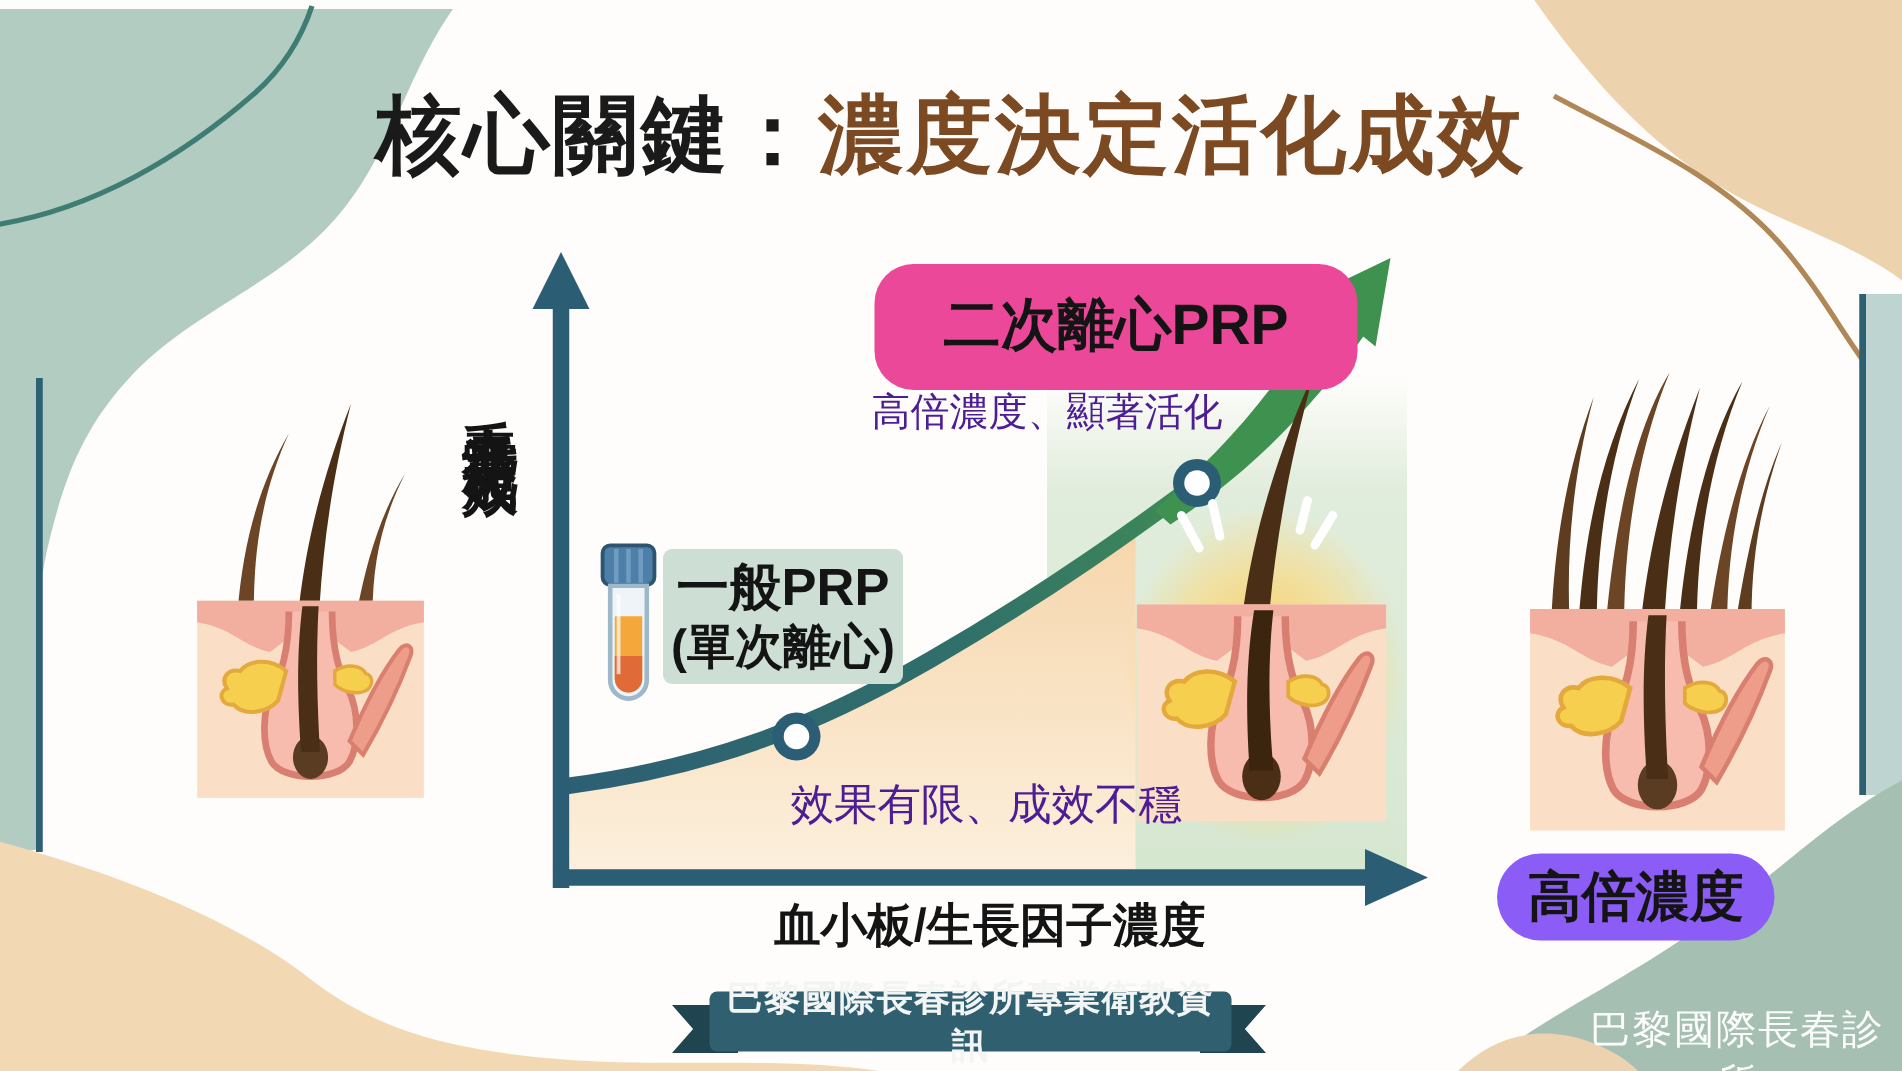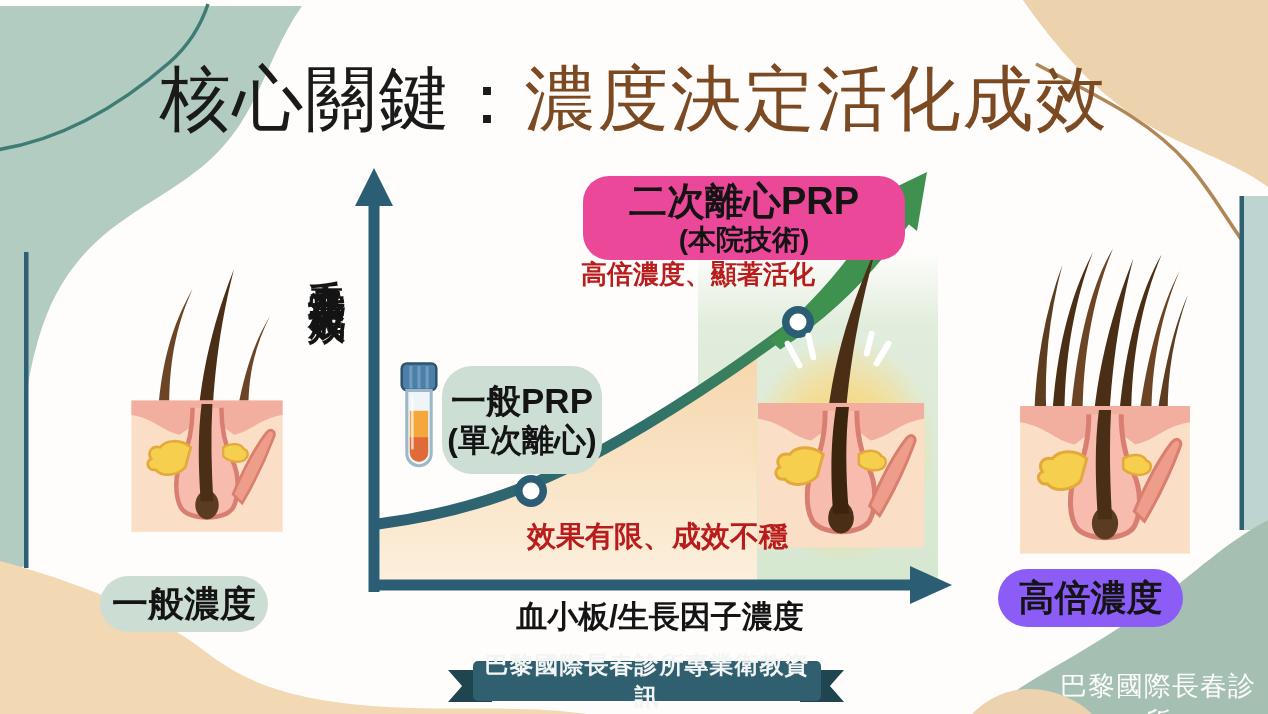--- a/index.html
+++ b/index.html
@@ -2,37 +2,37 @@
 <html><head>
 <meta charset="utf-8">
 <style>
   html,body{margin:0;padding:0;background:#ffffff;}
   body{font-family:"Liberation Sans","DejaVu Sans",sans-serif;}
   #stage{position:relative;width:1268px;height:714px;overflow:hidden;background:#fefdfb;}
   .abs{position:absolute;}
   .ctr{display:flex;align-items:center;justify-content:center;text-align:center;}
 
   
-  .title{left:0;top:52px;width:100%;font-size:71px;font-weight:400;letter-spacing:2px;white-space:nowrap;}
+  .title{left:0;top:52px;width:100%;font-size:57px;font-weight:700;letter-spacing:2px;white-space:nowrap;}
   .title .black{color:#1a1a1a;}
   .title .brown{color:#7c4a22;}
 
   
   .ylabel{left:308px;top:250px;writing-mode:vertical-rl;text-orientation:upright;font-size:37px;font-weight:900;color:#141414;letter-spacing:6px;line-height:1;}
   .xlabel{left:430px;top:596px;width:460px;font-size:31px;font-weight:900;color:#141414;}
 
   
   .badge{border-radius:26px;font-weight:900;color:#141414;flex-direction:column;line-height:1.15;}
   .badge-secondary{left:583px;top:176px;width:322px;height:84px;background:#ec4899;}
   .badge-secondary .l1{font-size:38px;}
   .badge-secondary .l2{font-size:28px;}
-  .badge-primary{left:442px;top:366px;width:160px;height:108px;background:#cddfd5;border-radius:30px;}
+  .badge-primary{left:442px;top:366px;width:160px;height:90px;background:#cddfd5;border-radius:6px;}
   .badge-primary .l1{font-size:35px;}
   .badge-primary .l2{font-size:32px;}
-  .note{font-weight:700;color:#b91c1c;white-space:nowrap;}
+  .note{font-weight:400;color:#4c1d95;white-space:nowrap;}
   .note-secondary{left:558px;top:257px;width:280px;font-size:26px;}
   .note-primary{left:495px;top:517px;width:325px;font-size:29px;}
 
   
   .pill{border-radius:30px;font-size:36px;font-weight:900;color:#141414;}
   .pill-left{left:100px;top:576px;width:168px;height:56px;background:#ccddd3;}
   .pill-right{left:998px;top:569px;width:185px;height:58px;background:#8b5cf6;}
 
   
   .ribbon-main{left:473px;top:661px;width:348px;height:40px;background:#305f70;border-radius:5px;color:#f2f5f4;font-size:24px;font-weight:600;letter-spacing:1px;z-index:6;}
@@ -189,31 +189,29 @@
   <div class="abs ctr title" style="z-index:4;">
     <span class="black">核心關鍵：</span>
       <span class="brown">濃度決定活化成效</span>
   </div>
 
   <div class="abs ylabel" style="z-index:4;">毛囊活化成效</div>
   <div class="abs ctr xlabel" style="z-index:4;">血小板/生長因子濃度</div>
 
   <div class="abs ctr badge badge-secondary" style="z-index:4;">
     <div class="l1">二次離心PRP</div>
-    <div class="l2">(本院技術)</div>
   </div>
   <div class="abs ctr note note-secondary" style="z-index:4;">高倍濃度、顯著活化</div>
 
   <div class="abs ctr badge badge-primary" style="z-index:4;">
     <div class="l1">一般PRP</div>
     <div class="l2">(單次離心)</div>
   </div>
   <div class="abs ctr note note-primary" style="z-index:4;">效果有限、成效不穩</div>
 
-  <div class="abs ctr pill pill-left" style="z-index:4;">一般濃度</div>
   <div class="abs ctr pill pill-right" style="z-index:4;">高倍濃度</div>
 
   <div class="abs ribbon-tail left"></div>
   <div class="abs ribbon-tail right"></div>
   <div class="abs ctr ribbon-main">巴黎國際長春診所專業衛教資訊</div>
   <div class="abs ctr brand">巴黎國際長春診所</div>
 
 </div>
 
 </body></html>

